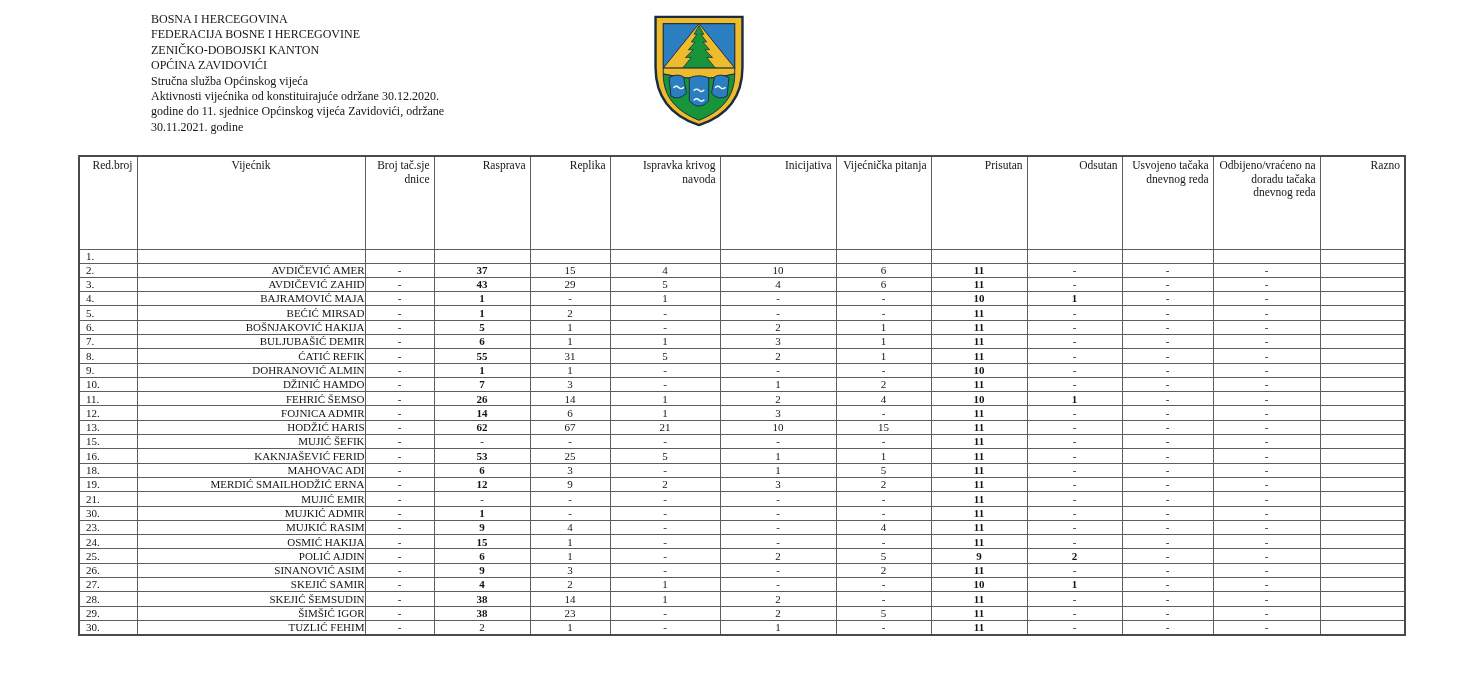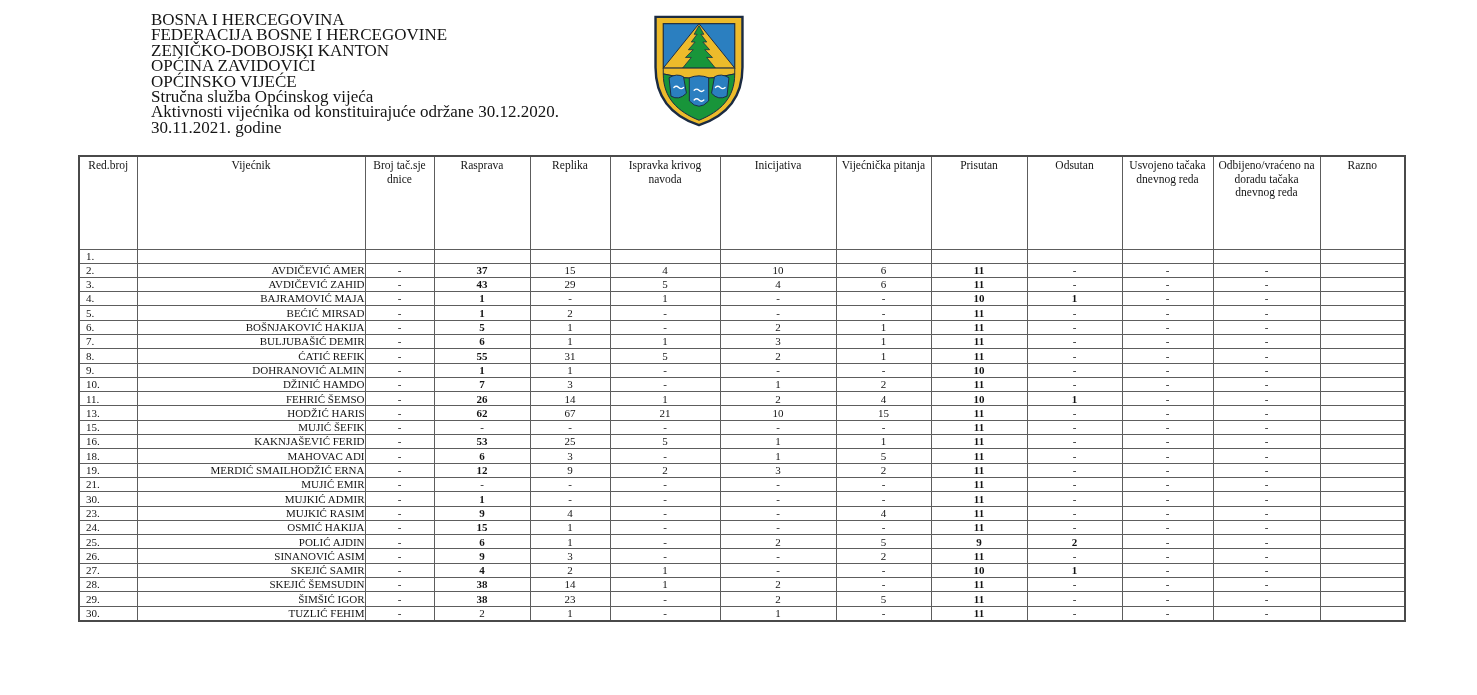--- a/index.html
+++ b/index.html
@@ -1,34 +1,34 @@
 <!DOCTYPE html>
 <html><head>
 <meta charset="utf-8">
 <style>
   html,body{margin:0;padding:0;}
   body{
     width:1477px;height:695px;background:#ffffff;position:relative;overflow:hidden;
     font-family:"Liberation Serif", serif;color:#141414;
   }
   .letterhead{
-    position:absolute;left:151px;top:12px;font-size:17px;line-height:15.4px;
+    position:absolute;left:151px;top:12px;font-size:12px;line-height:15.4px;
   }
   .letterhead div{white-space:nowrap;}
   .emblem{position:absolute;left:650px;top:14px;width:98px;height:114px;}
   .emblem .wave{fill:none;stroke:#ffffff;stroke-width:1.4;stroke-linecap:round;}
   table.council{
     position:absolute;left:78px;top:155px;width:1326px;
     border-collapse:collapse;table-layout:fixed;
     font-size:11px;color:#141414;
   }
   table.council{border:2px solid #4a4a4a;}
   th,td{border:1px solid #5d5d5d;overflow:hidden;}
   th{
-    font-weight:normal;vertical-align:top;text-align:center;
+    font-weight:normal;vertical-align:top;text-align:right;
     padding:2px 4px;font-size:11.5px;line-height:13.5px;height:88px;
   }
   th.center{text-align:center;}
   td{height:13.3px;line-height:12.5px;padding:0;vertical-align:middle;}
   td.num{text-align:left;padding-left:6px;}
   td.name{text-align:right;padding-left:18px;}
   td.val{text-align:center;}
   td.b{font-weight:bold;}
   tr.empty-row td{height:10px;}
   col.c0{width:58px;}  col.c1{width:228px;} col.c2{width:69px;}
@@ -38,23 +38,23 @@
   col.c12{width:85px;}
 </style>
 </head>
 <body>
 
 <div class="letterhead">
   <div>BOSNA I HERCEGOVINA</div>
   <div>FEDERACIJA BOSNE I HERCEGOVINE</div>
   <div>ZENIČKO-DOBOJSKI KANTON</div>
   <div>OPĆINA ZAVIDOVIĆI</div>
-  <div>OPĆINSKO VIJEĆE</div>
   <div>Stručna služba Općinskog vijeća</div>
   <div>Aktivnosti vijećnika od konstituirajuće održane 30.12.2020.</div>
+  <div>godine do  11. sjednice Općinskog vijeća Zavidovići, održane</div>
   <div>30.11.2021. godine</div>
 </div>
 
 <svg class="emblem" viewBox="0 0 100 118" xmlns="http://www.w3.org/2000/svg">
   <path d="M5,3 H95 V55 C95,88 77,106 50,115 C23,106 5,88 5,55 Z" stroke="#1b2b42" stroke-width="2.5" fill="#edbb2b"></path>
   <rect x="13" y="10" width="74" height="46" stroke="#1b2b42" stroke-width="1.2" fill="#2b7fc0"></rect>
   <polygon points="13,56 87,56 50,10" stroke="#1b2b42" stroke-width="1" fill="#edbb2b"></polygon>
   <polygon points="50,12 55,21 52,21 58,29 54,29 61,37 56,37 64,45 58,45 67,56 33,56 42,45 36,45 44,37 39,37 46,29 42,29 48,21 45,21" stroke="#1b2b42" stroke-width="0.8" fill="#18953a"></polygon>
   <path d="M13,56 H87 V62 Q50,72 13,62 Z" stroke="#1b2b42" stroke-width="1" fill="#edbb2b"></path>
   <path d="M13,62 Q50,72 87,62 C87,87 72,101 50,110 C28,101 13,87 13,62 Z" stroke="#1b2b42" stroke-width="1" fill="#18953a"></path>
@@ -260,20 +260,35 @@
         <td class="val">1</td>
         <td class="val">2</td>
         <td class="val">4</td>
         <td class="val b">10</td>
         <td class="val b">1</td>
         <td class="val">-</td>
         <td class="val">-</td>
         <td class="val"></td>
       </tr>
       <tr>
+        <td class="num">12.</td>
+        <td class="name">FOJNICA ADMIR</td>
+        <td class="val">-</td>
+        <td class="val b">14</td>
+        <td class="val">6</td>
+        <td class="val">1</td>
+        <td class="val">3</td>
+        <td class="val">-</td>
+        <td class="val b">11</td>
+        <td class="val">-</td>
+        <td class="val">-</td>
+        <td class="val">-</td>
+        <td class="val"></td>
+      </tr>
+      <tr>
         <td class="num">13.</td>
         <td class="name">HODŽIĆ HARIS</td>
         <td class="val">-</td>
         <td class="val b">62</td>
         <td class="val">67</td>
         <td class="val">21</td>
         <td class="val">10</td>
         <td class="val">15</td>
         <td class="val b">11</td>
         <td class="val">-</td>

